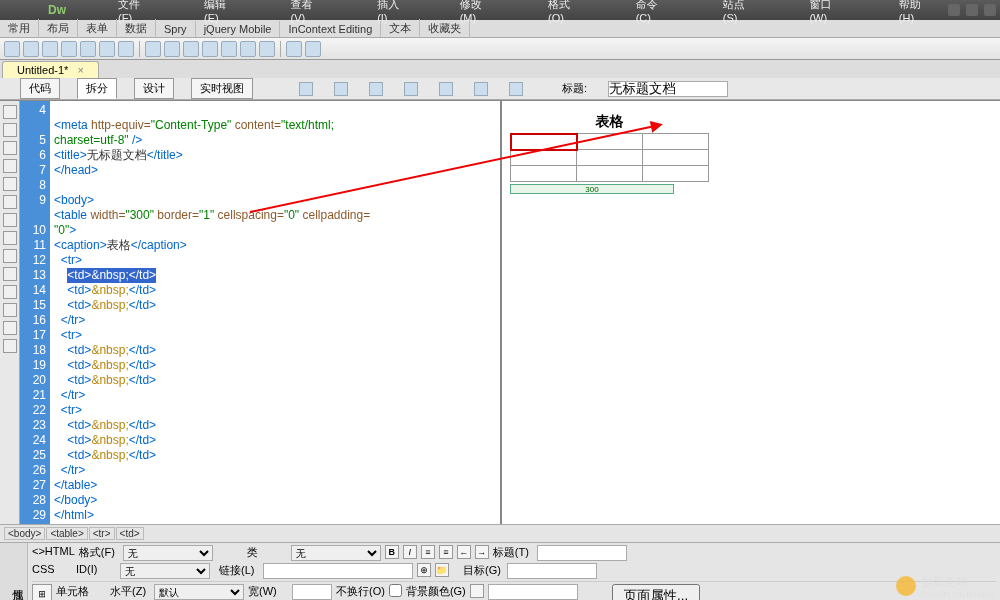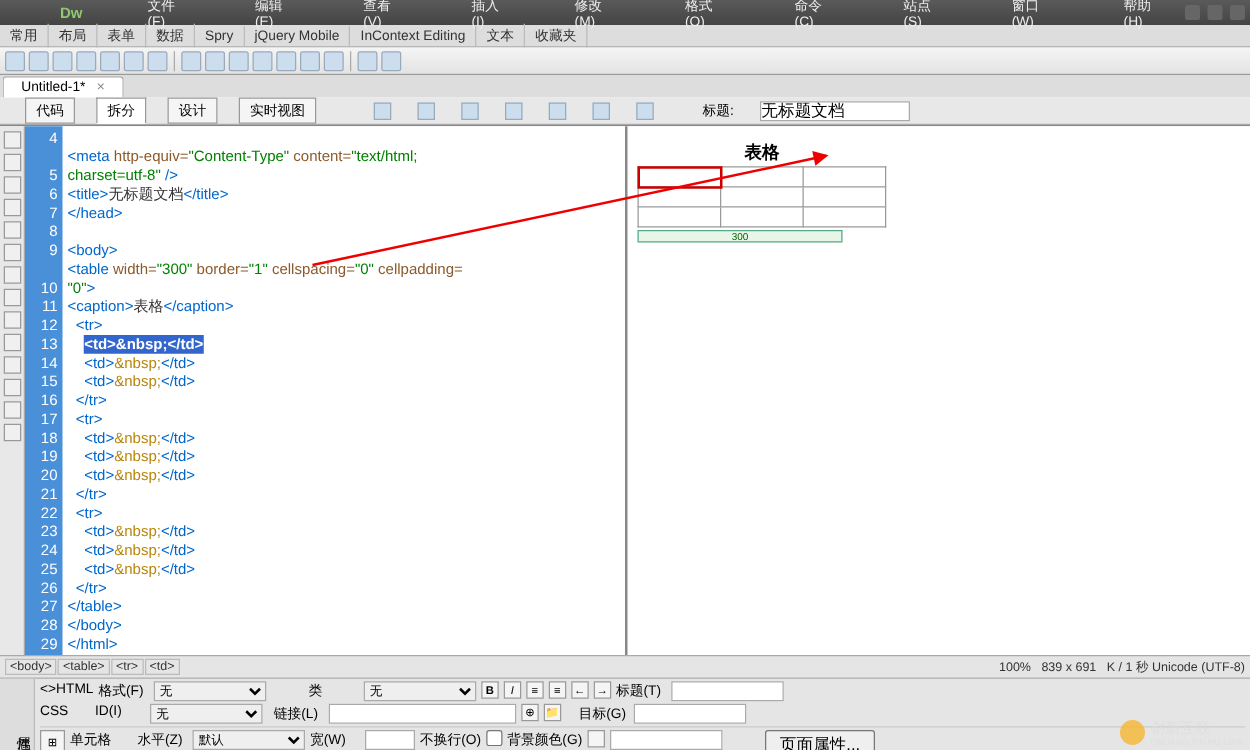--- a/index.html
+++ b/index.html
@@ -16,21 +16,21 @@
 .tabstrip { height: 18px; background: #ddd; border-bottom: 1px solid #aaa; display: flex; align-items: center; font-size: 11px; }
 .tabstrip span { padding: 2px 8px; border-right: 1px solid #bbb; color: #333; cursor: default; }
 
 
 .toolbar { height: 22px; background: linear-gradient(#f5f5f5,#e3e3e3); border-bottom: 1px solid #999; display: flex; align-items: center; padding: 0 4px; gap: 3px; }
 .tool-ico { width: 16px; height: 16px; background: #cde; border: 1px solid #9ab; border-radius: 2px; }
 .tool-sep { width: 1px; height: 16px; background: #aaa; margin: 0 2px; }
 
 
 .doctab { height: 18px; background: #ddd; display: flex; align-items: flex-end; font-size: 11px; }
-.doctab .tab { padding: 2px 14px; background: #ffffff; border: 1px solid #aaa; border-bottom: none; border-radius: 3px 3px 0 0; margin-left: 2px; }
+.doctab .tab { padding: 2px 14px; background: #fef9c3; border: 1px solid #aaa; border-bottom: none; border-radius: 3px 3px 0 0; margin-left: 2px; }
 .doctab .tab .close { margin-left: 6px; color: #888; }
 
 
 .viewbar { height: 22px; background: #e8e8e8; border-bottom: 1px solid #aaa; display: flex; align-items: center; font-size: 11px; padding-left: 20px; gap: 17px; }
 .viewbar .vbtn { padding: 2px 8px; border: 1px solid #999; background: #f5f5f5; cursor: pointer; }
 .viewbar .vbtn.active { background: #fff; border-bottom: 1px solid #fff; }
 .viewbar .mini-ico { width: 14px; height: 14px; background: #cde; border: 1px solid #9ab; margin: 0 2px; }
 .viewbar .title-label { margin-left: 20px; }
 .viewbar input { width: 120px; height: 16px; border: 1px solid #aaa; margin-left: 4px; }
 
@@ -40,21 +40,21 @@
 .left-tools div { width: 14px; height: 14px; border: 1px solid #999; background: #f0f0f0; }
 
 
 .codewrap { width: 480px; display: flex; background: #fff; font-family: Consolas, monospace; font-size: 12px; }
 .gutter { width: 30px; background: #4a90d9; color: #fff; text-align: right; padding: 2px 4px 0 0; line-height: 15px; }
 .code { flex: 1; padding: 2px 4px; line-height: 15px; white-space: pre; color: #333; position: relative; }
 .tag { color: #0066cc; }
 .attr { color: #8b5a2b; }
 .str { color: #008000; }
 .ent { color: #b8860b; }
-.sel-line { background: #3366cc; color: #fff; display: inline-block; font-weight: bold; }
+.sel-line { background: #3366cc; color: #fff; display: inline-block; }
 .sel-line .tag, .sel-line .ent { color: #fff; }
 
 
 .design { flex: 1; background: #fff; border-left: 2px solid #888; padding: 8px; position: relative; }
 .prev-table { border-collapse: collapse; margin-top: 4px; }
 .prev-table caption { font-size: 14px; font-weight: bold; padding-bottom: 2px; }
 .prev-table td { border: 1px solid #999; width: 66px; height: 16px; }
 .prev-table td.hl { outline: 2px solid #cc0000; outline-offset: -1px; }
 .ruler { border: 1px solid #5a8; height: 10px; width: 164px; margin-top: 2px; background: #e8f5e8; position: relative; font-size: 8px; text-align: center; color: #060; }
 
@@ -263,25 +263,20 @@
           </tr>
     </tbody>
       </table>
     <div class="ruler">300</div>
   </div>
 </div>
 
 <div class="statusbar">
   <div class="crumbs">
     <span>&lt;body&gt;</span><span>&lt;table&gt;</span><span>&lt;tr&gt;</span><span>&lt;td&gt;</span>
-  </div>
-  <div>
-    <span>100%</span>&nbsp;&nbsp;
-    <span>839 x 691</span>&nbsp;&nbsp;
-    <span>K / 1 秒 Unicode (UTF-8)</span>
   </div>
 </div>
 
 <div class="props">
   <div class="props-label">属性</div>
   <div class="props-body">
     <div class="props-row">
       <label>&lt;&gt;HTML</label>
       <label>格式(F)</label>
       <select class="wsel"><option>无</option></select>

